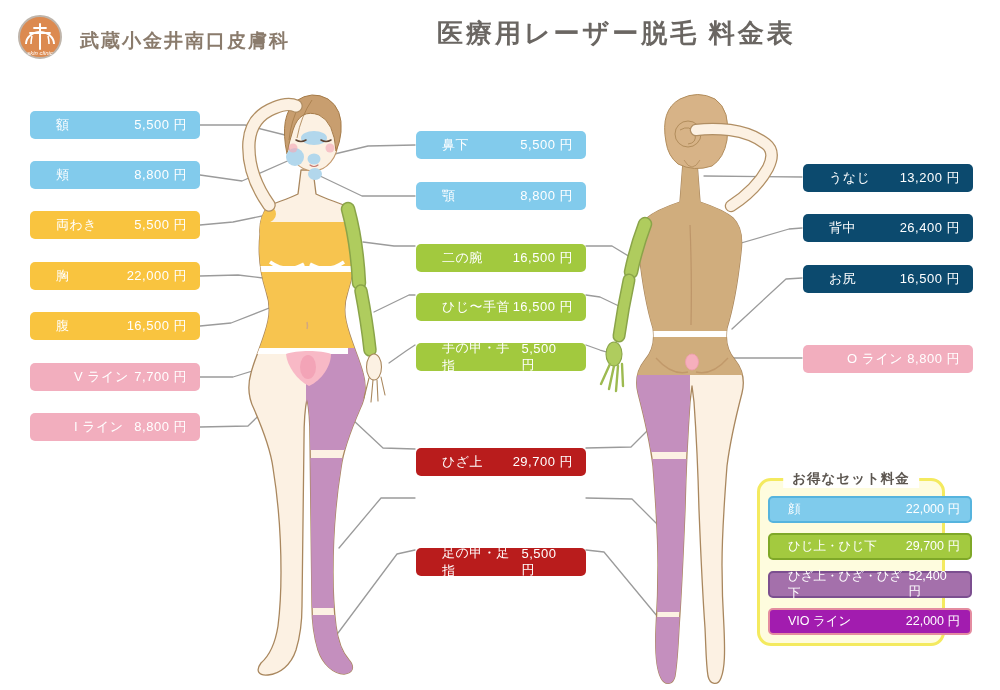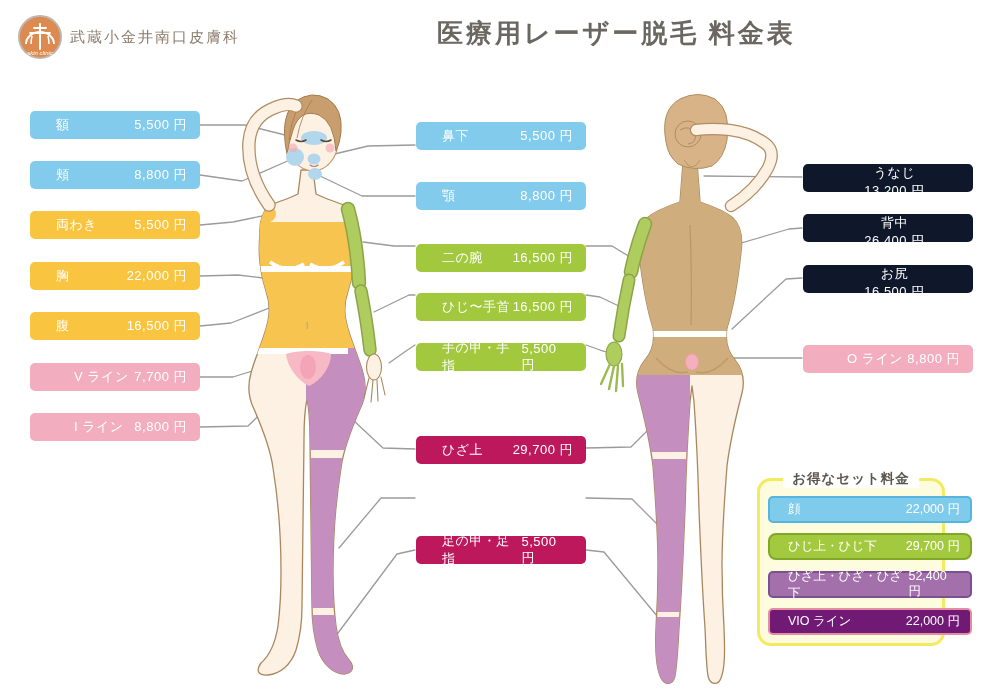--- a/index.html
+++ b/index.html
@@ -1,39 +1,39 @@
 <!DOCTYPE html>
 <html><head>
 <meta charset="utf-8">
 <style>
   html,body{margin:0;padding:0;background:#ffffff;}
   .canvas{position:relative;width:1000px;height:690px;background:#ffffff;overflow:hidden;
           font-family:"Liberation Sans","DejaVu Sans",sans-serif;}
   #figure-layer{position:absolute;left:0;top:0;z-index:1;}
   .hdr{position:absolute;z-index:3;}
-  .clinic-name{left:70px;top:28px;font-size:15px;font-weight:normal;color:#8A7B6C;letter-spacing:2px;}
+  .clinic-name{left:80px;top:28px;font-size:19px;font-weight:bold;color:#8A7B6C;letter-spacing:2px;}
   .page-title{left:437px;top:16px;font-size:26px;font-weight:600;color:#6A6662;letter-spacing:3px;
               font-family:"Liberation Serif","DejaVu Serif",serif;}
   .plabel{position:absolute;z-index:2;width:170px;height:28px;border-radius:5px;
           display:flex;align-items:center;justify-content:space-between;
           padding:0 13px 0 26px;box-sizing:border-box;color:#fff;font-size:13px;letter-spacing:.5px;}
   .c-blue{background:#82CBEC;} .c-yellow{background:#F9C43F;align-items:center;} .c-green{background:#A2C93E;margin-top:12px;}
-  .c-purple{background:#be185d;} .c-tan{background:#0f172a;flex-direction:column;} .c-pink{background:#F2AEBE;padding-left:44px;}
+  .c-purple{background:#b91c1c;margin-top:12px;} .c-tan{background:#0c4a6e;} .c-pink{background:#F2AEBE;padding-left:44px;}
   .setbox{position:absolute;z-index:2;left:757px;top:478px;width:188px;height:168px;
           background:#FEFCDE;border:3px solid #F4EA5F;border-radius:14px;box-sizing:border-box;}
   .setbox-title{position:absolute;top:-11px;left:50%;transform:translateX(-50%);
           background:#ffffff;padding:0 9px;font-size:13.5px;font-weight:bold;color:#5C5650;
           letter-spacing:1px;white-space:nowrap;}
   .setitem{position:absolute;left:8px;width:204px;height:27px;border-radius:5px;border:2px solid;
           display:flex;align-items:center;justify-content:space-between;
           padding:0 10px 0 18px;box-sizing:border-box;color:#fff;font-size:12.5px;}
   .si-blue{background:#7FCBEC;border-color:#56B4DE;}
-  .si-green{background:#A3CA3F;border-color:#7FA828;border-radius:8px;}
+  .si-green{background:#A3CA3F;border-color:#7FA828;}
   .si-purple{background:#A470AB;border-color:#7C4F90;justify-content:flex-end;}
-  .si-pink{background:#701a75;border-color:#E48CA0;}
+  .si-pink{background:#a21caf;border-color:#E48CA0;}
 </style>
 </head>
 <body>
 
 <div class="canvas">
 
   <svg id="figure-layer" width="1000" height="690" viewBox="0 0 1000 690">
     <defs>
       <path id="fbody" d="M 301,170 L 298,194 C 288,199 277,202 268,206 C 262,214 259,222 260,234
         C 258,252 260,272 266,291 C 270,303 270,312 268,321 C 264,340 255,357 251,373
@@ -191,21 +191,21 @@
   </div>
   <div class="plabel c-pink" style="left:30px;top:363px">
     <span>V ライン</span>
     <span>7,700 円</span>
   </div>
   <div class="plabel c-pink" style="left:30px;top:413px">
     <span>I ライン</span>
     <span>8,800 円</span>
   </div>
 
-  <div class="plabel c-blue" style="left:416px;top:122px">
+  <div class="plabel c-blue" style="left:416px;top:131px">
     <span>鼻下</span>
     <span>5,500 円</span>
   </div>
   <div class="plabel c-blue" style="left:416px;top:182px">
     <span>顎</span>
     <span>8,800 円</span>
   </div>
   <div class="plabel c-green" style="left:416px;top:232px">
     <span>二の腕</span>
     <span>16,500 円</span>

